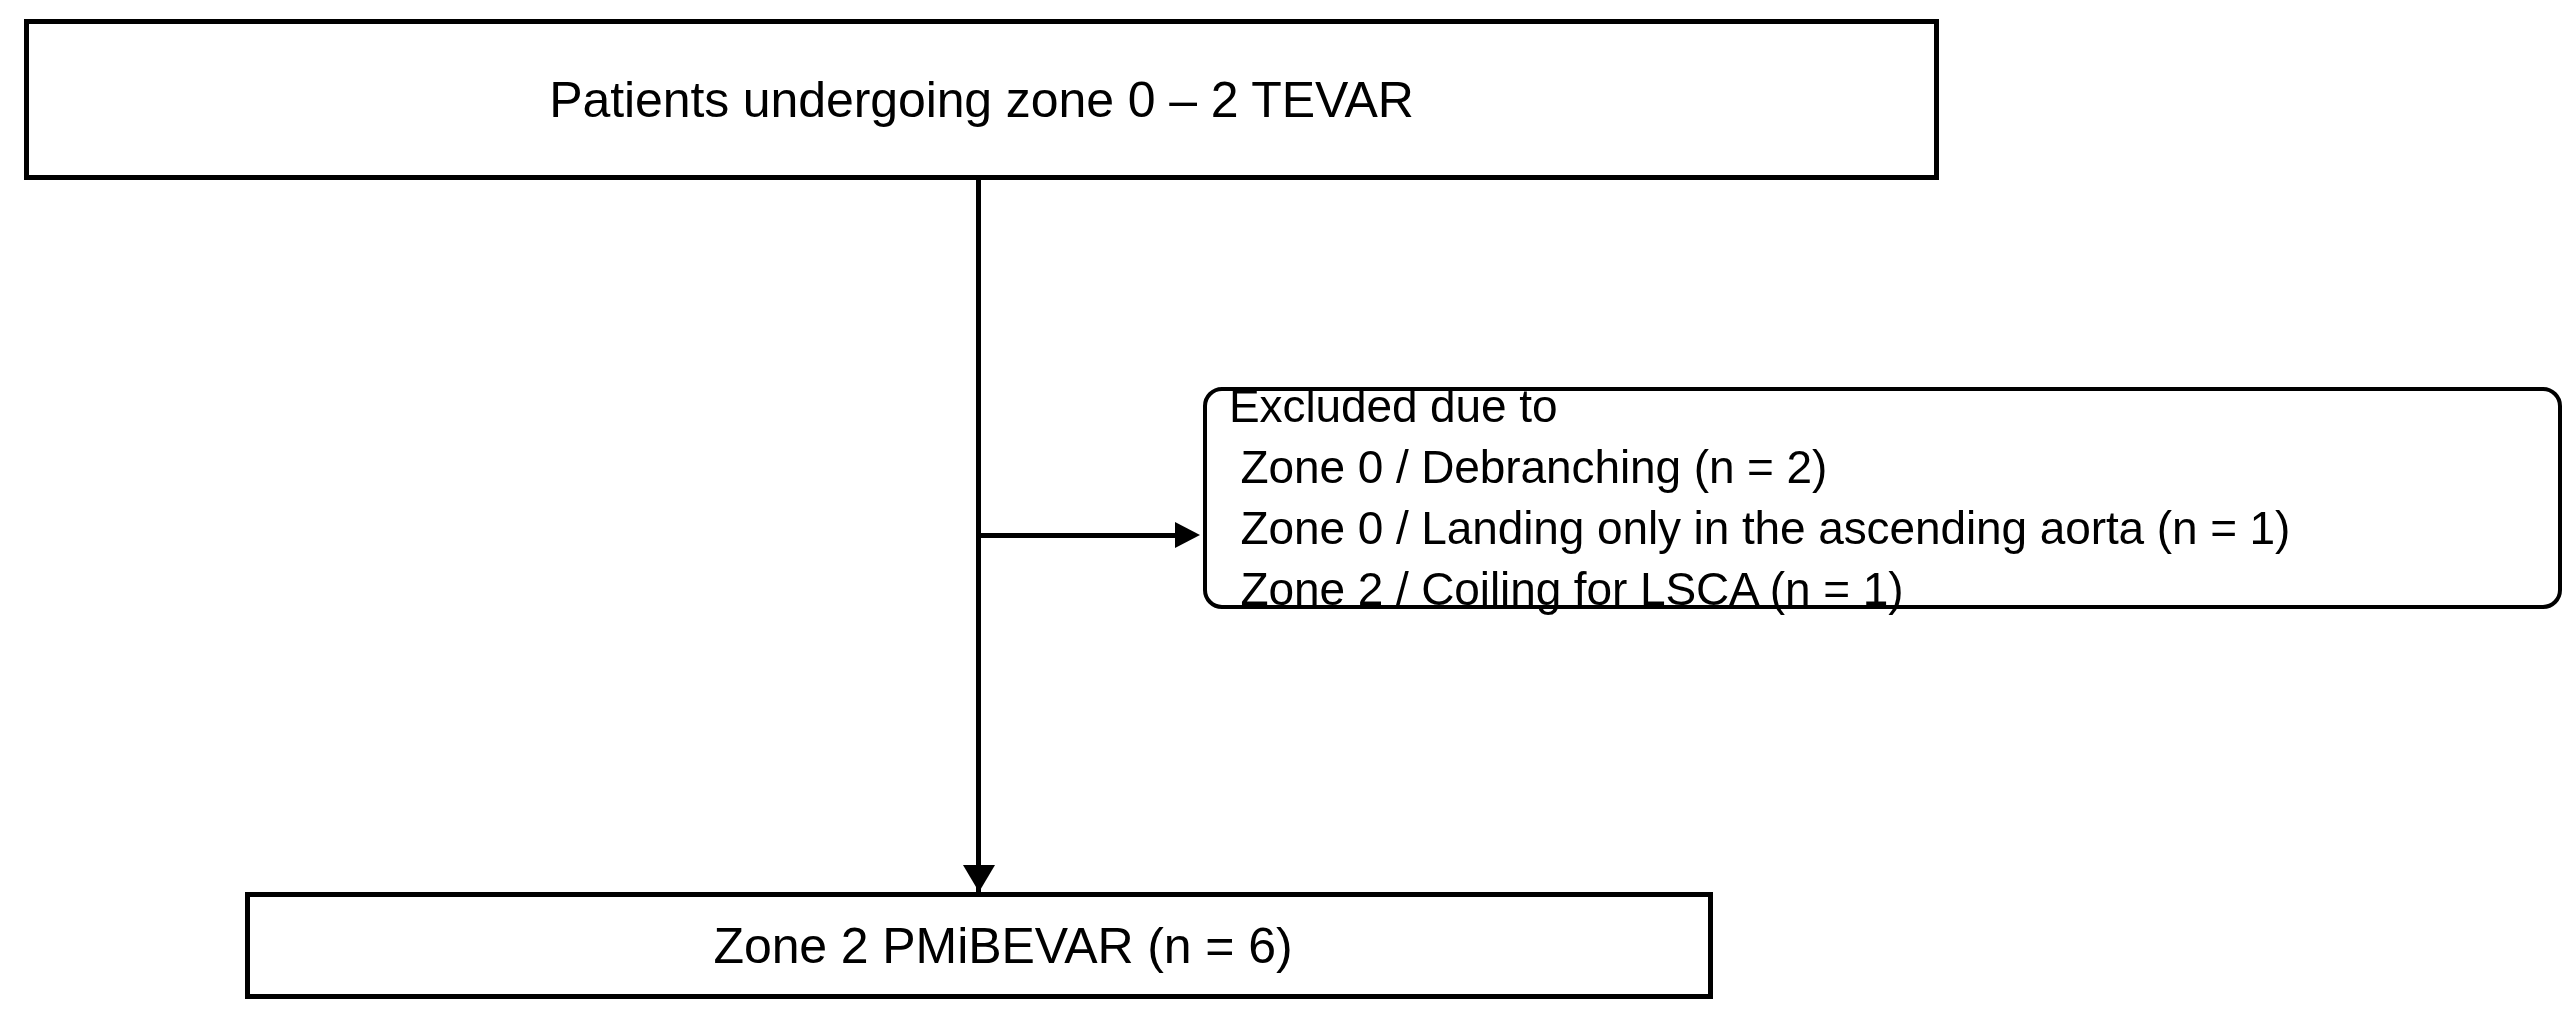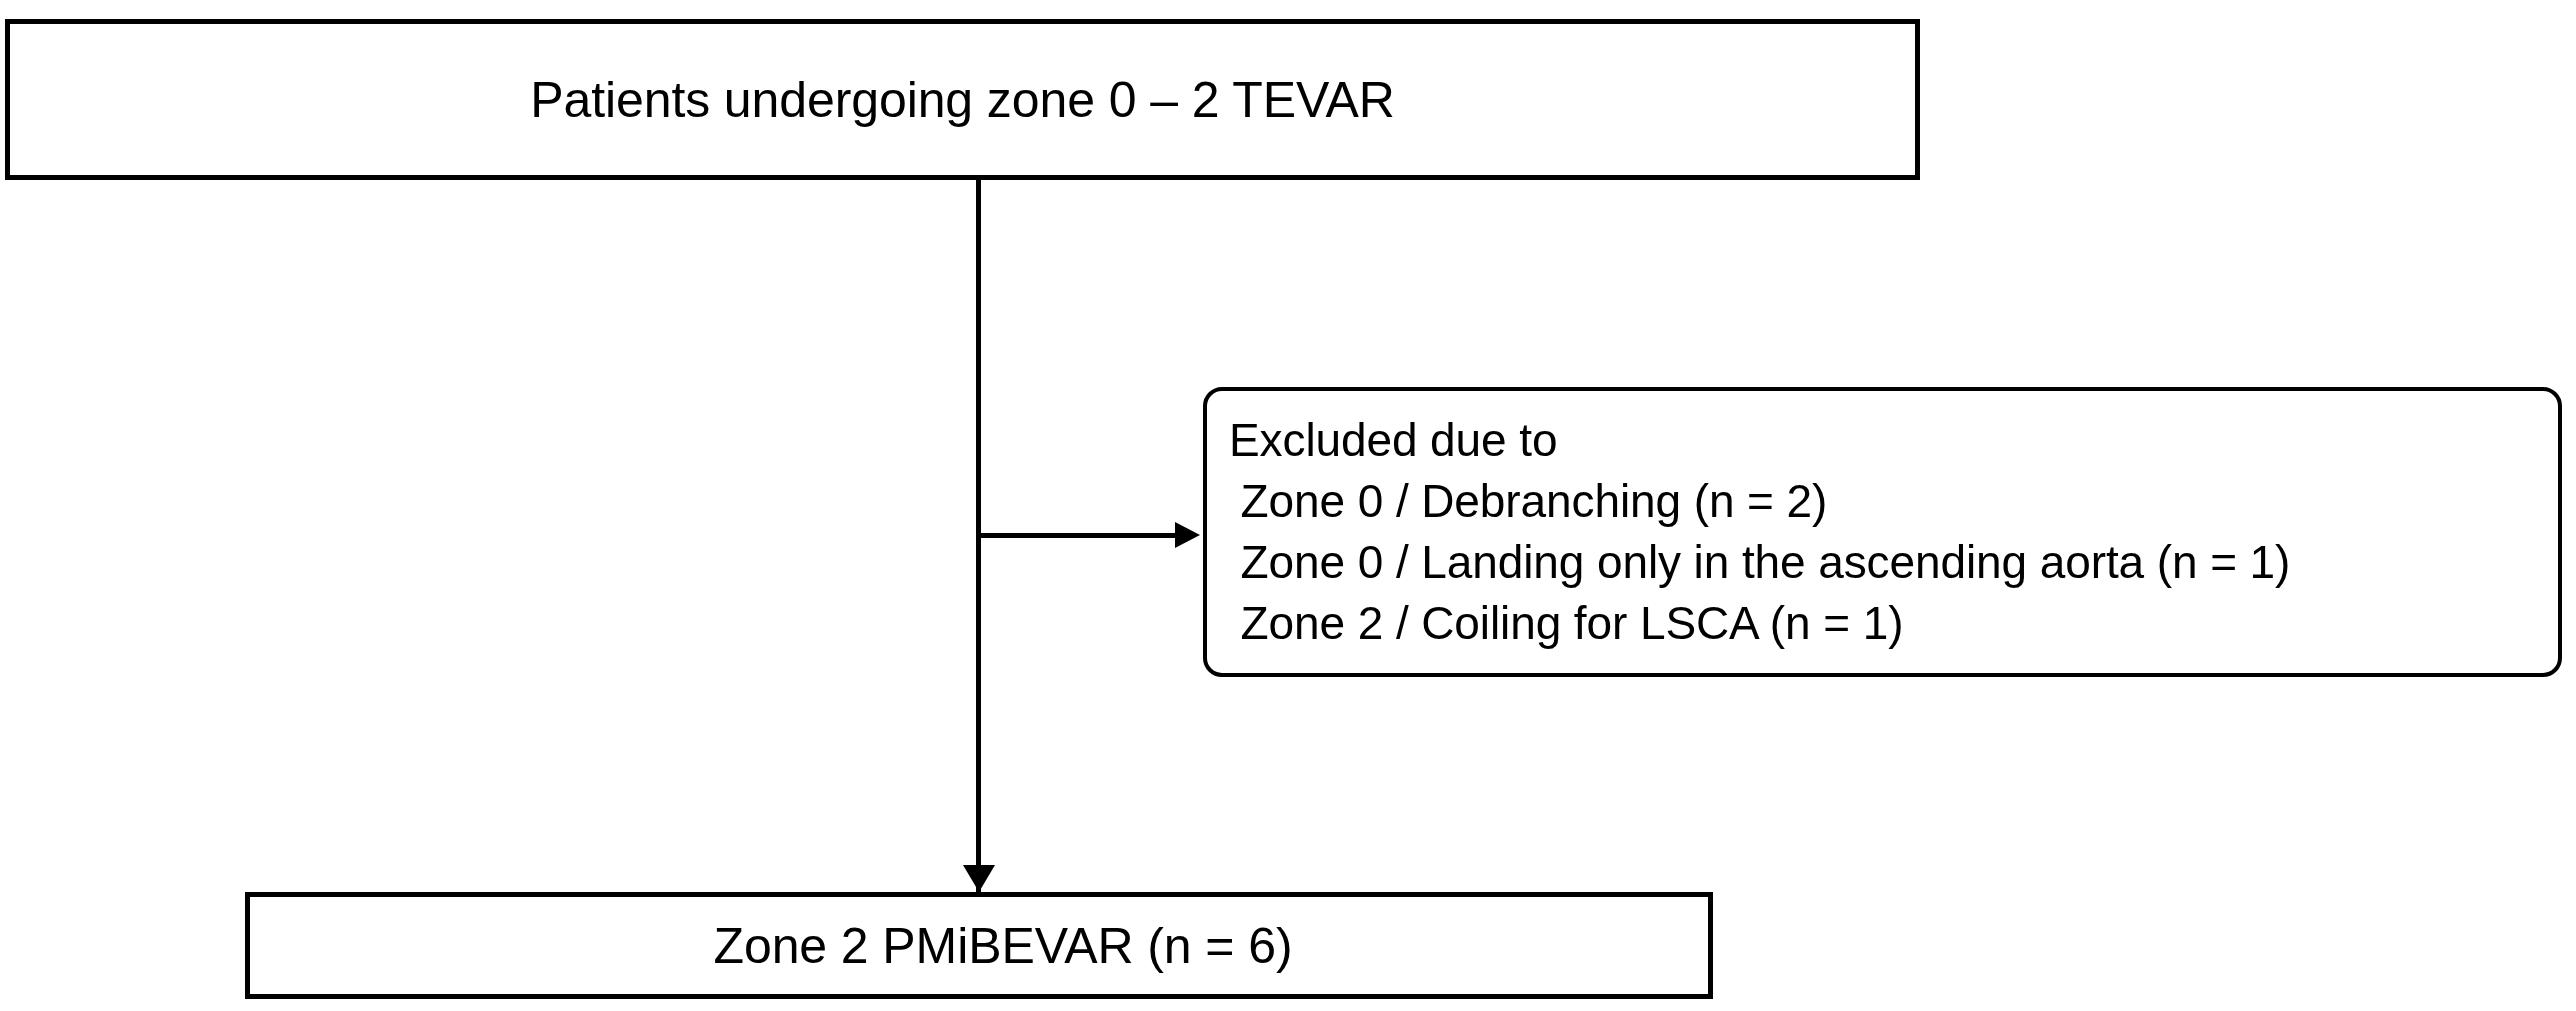--- a/index.html
+++ b/index.html
@@ -32,38 +32,38 @@
   .node.round  { border-radius: 19px; border-width: 4.4px; }
 
   .node .line {
     display: block;
     white-space: pre;
     line-height: 1.28;
   }
 
   
   #box-cohort {
-    left: 5px;
+    left: 24px;
     top: 19px;
     width: 1915px;
     height: 161px;
     align-items: center;
   }
   #box-cohort .line {
     font-size: 50px;
     text-align: center;
     letter-spacing: -0.1px;
   }
 
   
   #box-excluded {
     left: 1203px;
     top: 387px;
     width: 1359px;
-    height: 290px;
+    height: 222px;
     align-items: flex-start;
     padding: 0 0 0 22px;
   }
   #box-excluded .line {
     font-size: 46px;
     text-align: left;
     line-height: 1.33;
     letter-spacing: -0.1px;
   }
   #box-excluded .line.indent { padding-left: 11.6px; }

